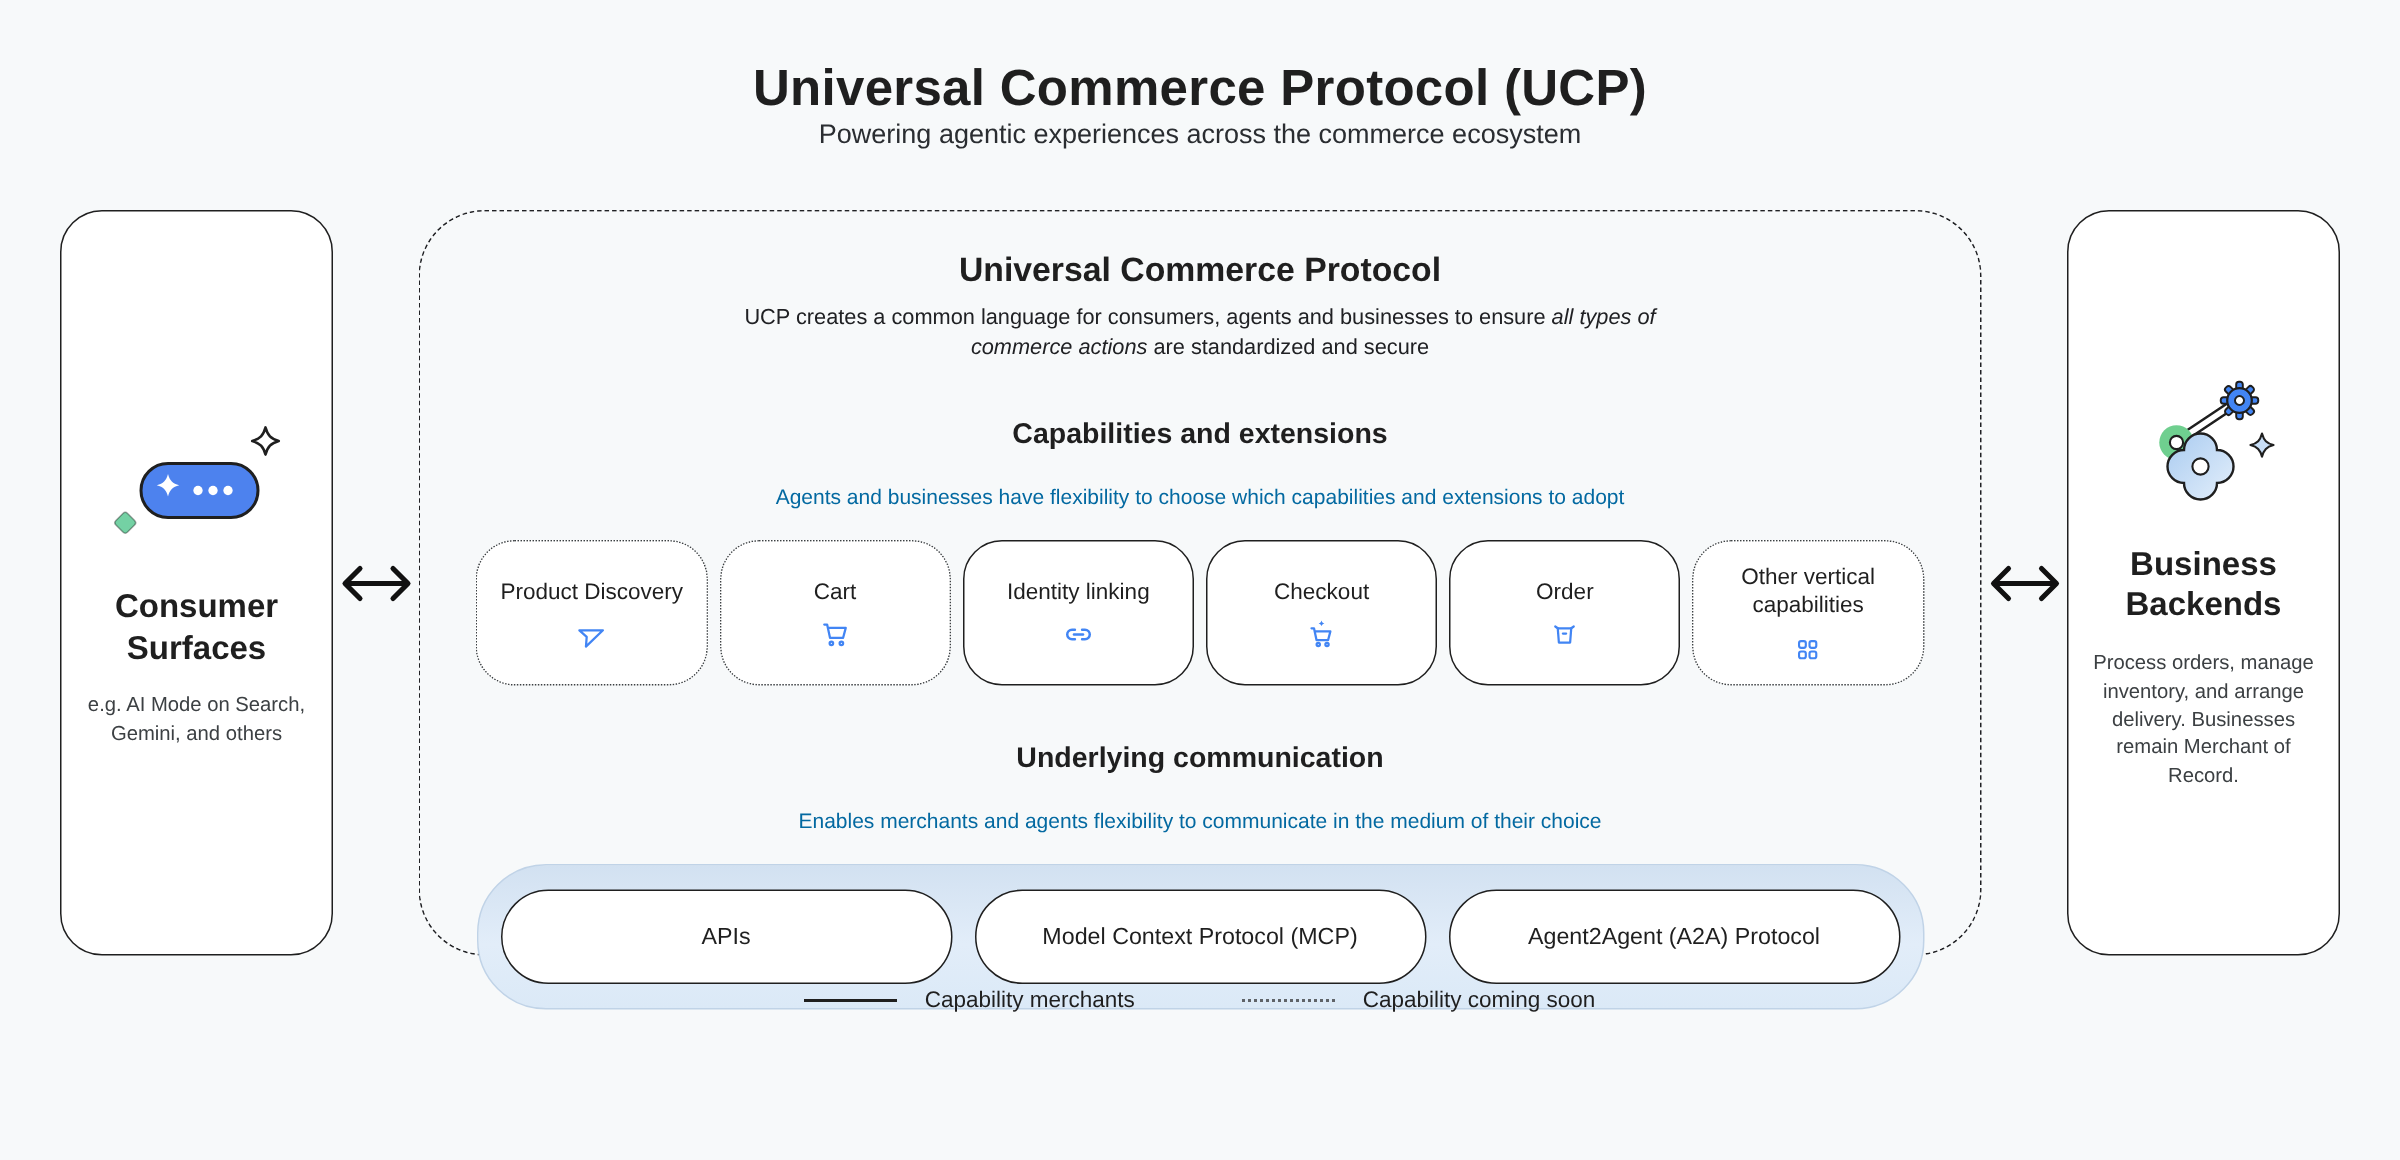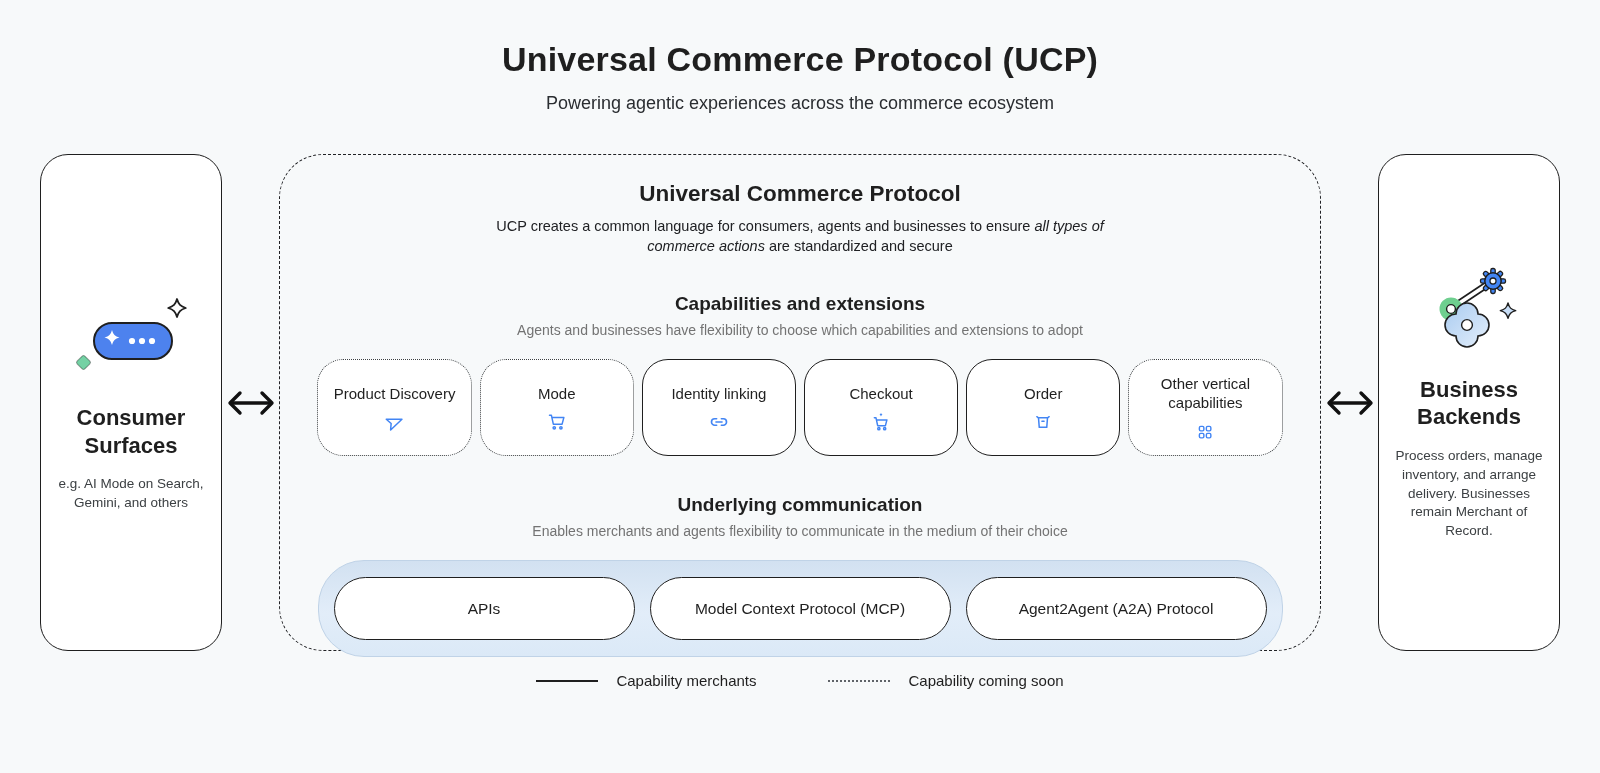--- a/index.html
+++ b/index.html
@@ -5,21 +5,21 @@
   * { margin:0; padding:0; box-sizing:border-box; }
   html,body { width:1600px; height:773px; }
   body {
     background:#f7f9fa;
     font-family:"Liberation Sans", sans-serif;
     color:#202124;
     overflow:hidden;
   }
   .header { padding-top:40px; text-align:center; }
   .page-title { font-size:34px; font-weight:600; letter-spacing:.2px; color:#1f1f1f; }
-  .page-subtitle { margin-top:14px; font-size:18px; color:#2a2d31; font-weight:400; }
+  .page-subtitle { font-size:18px; color:#2a2d31; font-weight:400; }
 
   .main-row { display:flex; align-items:stretch; margin:40px 40px 0 40px; height:497px; }
 
   .side-card {
     width:182px; flex:none; background:#ffffff;
     border:1.6px solid #1f1f1f; border-radius:28px;
     display:flex; flex-direction:column; align-items:center; justify-content:center;
     text-align:center; padding:0 14px;
   }
   .side-card .card-icon { height:86px; display:flex; align-items:center; justify-content:center; margin-bottom:26px; }
@@ -31,21 +31,21 @@
   .ucp-panel {
     flex:1; border:1.4px dashed #202124; border-radius:44px;
     display:flex; flex-direction:column; align-items:center;
     padding:26px 20px 24px 20px; background:transparent;
   }
   .panel-title { font-size:22.5px; font-weight:600; color:#1f1f1f; }
   .panel-desc { margin-top:9px; font-size:14.5px; line-height:1.38; max-width:630px; text-align:center; color:#202124; }
   .panel-desc .it { font-style:italic; }
 
   .section-title { font-size:19px; font-weight:600; color:#1f1f1f; text-align:center; }
-  .section-sub { margin-top:7px; font-size:14px; color:#737373; text-align:center; }
+  .section-sub { margin-top:22px; font-size:14px; color:#0369a1; text-align:center; }
   .sec-caps { margin-top:37px; }
   .sec-comm { margin-top:38px; }
 
   .cap-row { margin-top:21px; display:flex; gap:8px; width:965px; justify-content:center; }
   .cap-box {
     flex:1; height:97px; background:#ffffff; border-radius:26px;
     display:flex; flex-direction:column; align-items:center; justify-content:center;
     padding:8px 10px 6px 10px;
   }
   .cap-box.launched   { border:1.7px solid #1f1f1f; }
@@ -117,21 +117,21 @@
     <div class="cap-row">
       <div class="cap-box coming-soon">
         <div class="cap-label">Product Discovery</div>
         <div class="cap-icon">
           <svg width="20" height="20" viewBox="0 0 24 24" fill="none" stroke="#4285f4" stroke-width="1.8" stroke-linejoin="round" stroke-linecap="round">
             <path d="M3.5 19 L21 12 L3.5 5 L7 12 Z" transform="rotate(-22 12 12)"></path>
           </svg>
         </div>
       </div>
       <div class="cap-box coming-soon">
-        <div class="cap-label">Mode</div>
+        <div class="cap-label">Cart</div>
         <div class="cap-icon">
           <svg width="20" height="20" viewBox="0 0 24 24" fill="none" stroke="#4285f4" stroke-width="1.8" stroke-linecap="round" stroke-linejoin="round">
             <path d="M3 4 h2.3 l2.3 10.6 h10.5 l2.1 -7.9 H6.3"></path>
             <circle cx="8.7" cy="19" r="1.4"></circle>
             <circle cx="16.7" cy="19" r="1.4"></circle>
           </svg>
         </div>
       </div>
       <div class="cap-box launched">
         <div class="cap-label">Identity linking</div>

